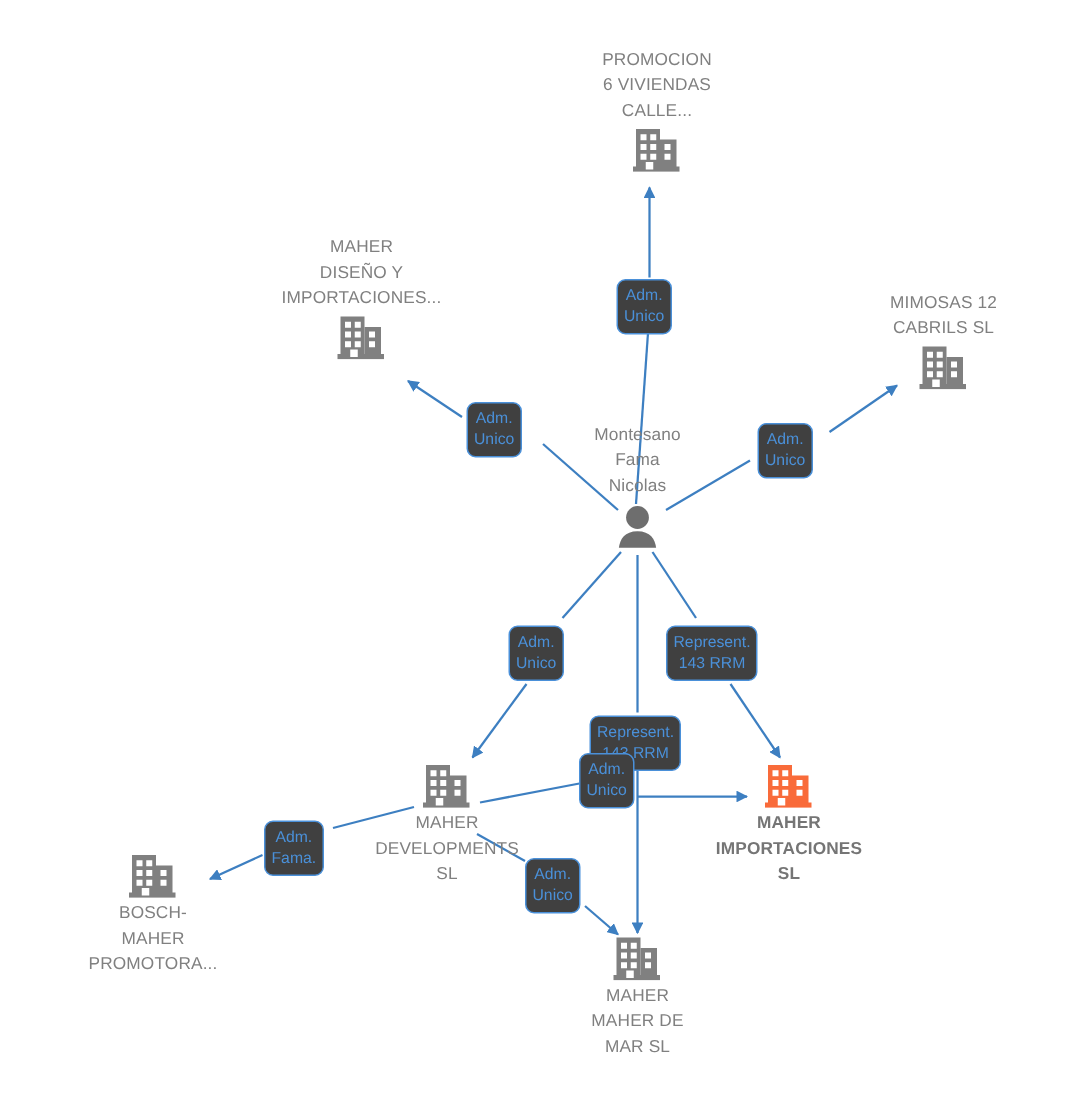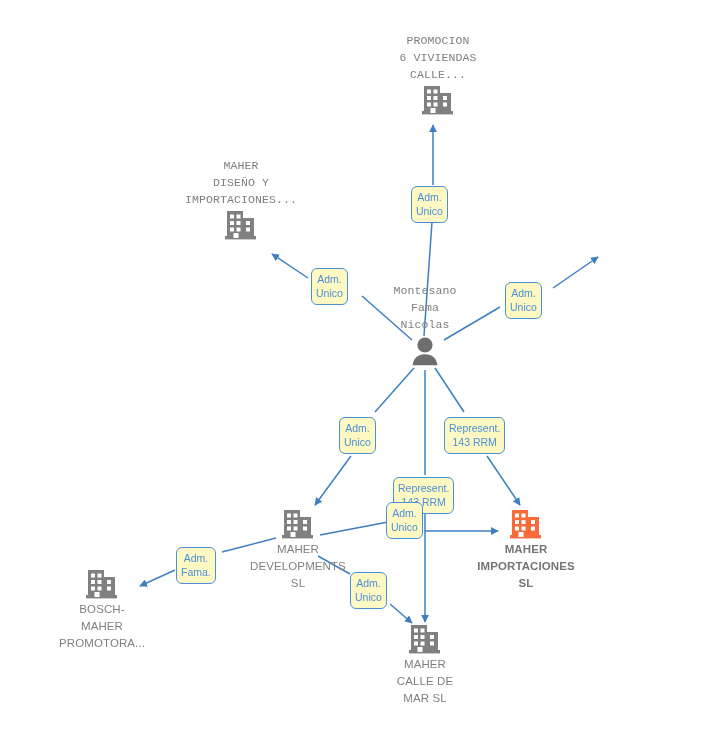--- a/index.html
+++ b/index.html
@@ -37,35 +37,34 @@
   }
   .node .label {
     display: block;
     font-size: 11.5px;
     line-height: 15px;
     color: #808080;
     letter-spacing: 0.1px;
   }
   .node.labelabove .label {
     margin-bottom: 2px;
-    font-family: Liberation Mono, monospace;
   }
   .node.labelbelow .label {
     margin-top: 2px;
   }
   .node.highlight .label {
     color: #757575;
     font-weight: bold;
   }
   .badge {
     position: absolute;
     box-sizing: border-box;
     border: 1.3px solid #4a90d9;
     border-radius: 6px;
-    background: #fef9c3;
+    background: #404040;
     color: #4a90d9;
     font-size: 10.5px;
     line-height: 14px;
     text-align: center;
     padding: 3px 4px 4px 4px;
     white-space: nowrap;
     z-index: 10;
   }
   .badge span { display: block; }
   .watermark {
@@ -176,20 +175,40 @@
         <rect x="12.5" y="12" width="4" height="4" fill="#fff"></rect>
         <rect x="22" y="12" width="4" height="4" fill="#fff"></rect>
         <rect x="6" y="18.5" width="4" height="4" fill="#fff"></rect>
         <rect x="12.5" y="18.5" width="4" height="4" fill="#fff"></rect>
         <rect x="22" y="18.5" width="4" height="4" fill="#fff"></rect>
         <rect x="9.5" y="24" width="5" height="5" fill="#fff"></rect>
       </svg>
     </span>
   </div>
 
+  <div class="node labelabove" style="left:629px; top:195px;">
+    <span class="label">MIMOSAS 12</span>
+    <span class="label">CABRILS  SL</span>
+    <span class="glyph">
+      <svg width="34" height="32" viewBox="0 0 34 32">
+        <rect x="3" y="2" width="16" height="27" fill="#808080"></rect>
+        <rect x="19" y="9" width="11" height="20" fill="#808080"></rect>
+        <rect x="1" y="27" width="31" height="3.4" fill="#808080"></rect>
+        <rect x="6" y="5.5" width="4" height="4" fill="#fff"></rect>
+        <rect x="12.5" y="5.5" width="4" height="4" fill="#fff"></rect>
+        <rect x="6" y="12" width="4" height="4" fill="#fff"></rect>
+        <rect x="12.5" y="12" width="4" height="4" fill="#fff"></rect>
+        <rect x="22" y="12" width="4" height="4" fill="#fff"></rect>
+        <rect x="6" y="18.5" width="4" height="4" fill="#fff"></rect>
+        <rect x="12.5" y="18.5" width="4" height="4" fill="#fff"></rect>
+        <rect x="22" y="18.5" width="4" height="4" fill="#fff"></rect>
+        <rect x="9.5" y="24" width="5" height="5" fill="#fff"></rect>
+      </svg>
+    </span>
+  </div>
 
   <div class="node labelabove" style="left:425px; top:283px;">
     <span class="label">Montesano</span>
     <span class="label">Fama</span>
     <span class="label">Nicolas</span>
     <span class="glyph">
       <svg width="34" height="32" viewBox="0 0 34 32">
         <circle cx="17" cy="11" r="7.6" fill="#6e6e6e"></circle>
         <path d="M 17 20.2 C 8.5 20.2 5.2 25.6 4.6 31.2 L 29.4 31.2 C 28.8 25.6 25.5 20.2 17 20.2 Z" fill="#6e6e6e"></path>
       </svg>
@@ -273,21 +292,21 @@
         <rect x="6" y="12" width="4" height="4" fill="#fff"></rect>
         <rect x="12.5" y="12" width="4" height="4" fill="#fff"></rect>
         <rect x="22" y="12" width="4" height="4" fill="#fff"></rect>
         <rect x="6" y="18.5" width="4" height="4" fill="#fff"></rect>
         <rect x="12.5" y="18.5" width="4" height="4" fill="#fff"></rect>
         <rect x="22" y="18.5" width="4" height="4" fill="#fff"></rect>
         <rect x="9.5" y="24" width="5" height="5" fill="#fff"></rect>
       </svg>
     </span>
     <span class="label">MAHER</span>
-    <span class="label">CALLE DE</span>
+    <span class="label">MAHER DE</span>
     <span class="label">MAR  SL</span>
   </div>
 
   <div class="badge" style="left:411px; top:186px;">
     <span>Adm.</span>
     <span>Unico</span>
   </div>
 
   <div class="badge" style="left:311px; top:268px;">
     <span>Adm.</span>

